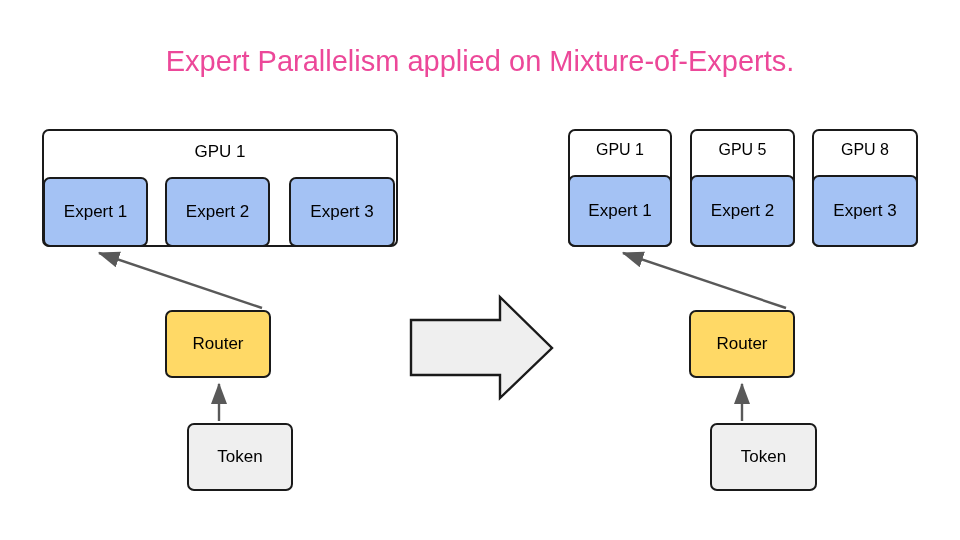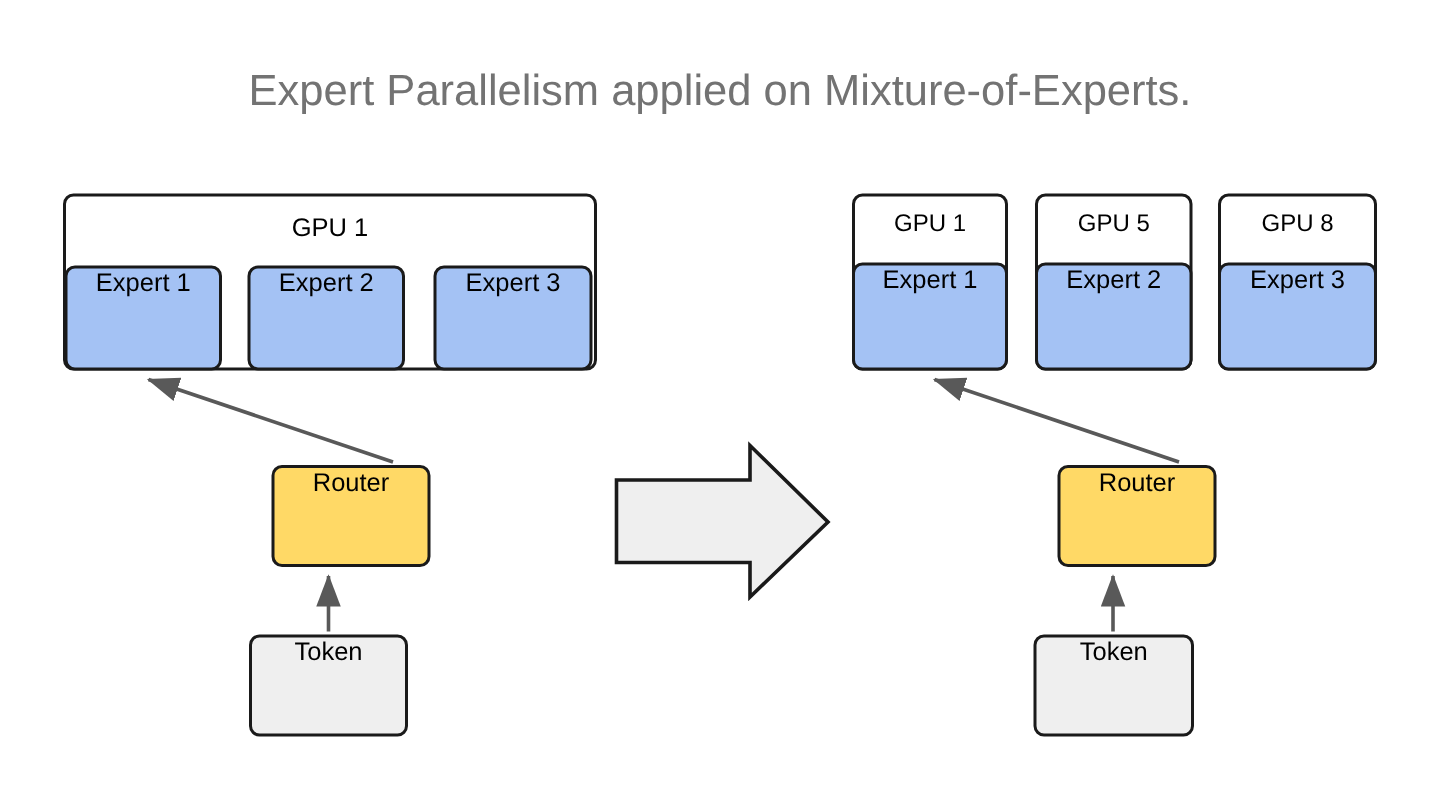--- a/index.html
+++ b/index.html
@@ -25,32 +25,32 @@
 
   .title {
     position: absolute;
     left: 0;
     top: 42px;
     width: 960px;
     text-align: center;
     font-size: 29px;
     line-height: 38px;
     font-weight: 400;
-    color: #737373;
+    color: #ec4899;
     white-space: nowrap;
   }
 
   
   .node {
     position: absolute;
     box-sizing: border-box;
     border: 2px solid #1a1a1a;
     border-radius: 7px;
     display: flex;
-    align-items: flex-start;
+    align-items: center;
     justify-content: center;
     font-size: 17px;
     line-height: 20px;
     color: #000000;
     background: #ffffff;
   }
 
   .gpu-container {
     background: #ffffff;
     align-items: flex-start;
@@ -63,25 +63,25 @@
     padding-top: 9px;
     font-size: 16px;
   }
 
   .expert {
     background: #a4c2f4;
   }
 
   .router {
     background: #ffd966;
-    margin-left: 16px;
   }
 
   .token {
     background: #efefef;
+    margin-left: 21px;
   }
 
   .ep-arrow-label {
     position: absolute;
     left: 424px;
     top: 335px;
     width: 96px;
     text-align: center;
     font-size: 16px;
     font-weight: bold;

